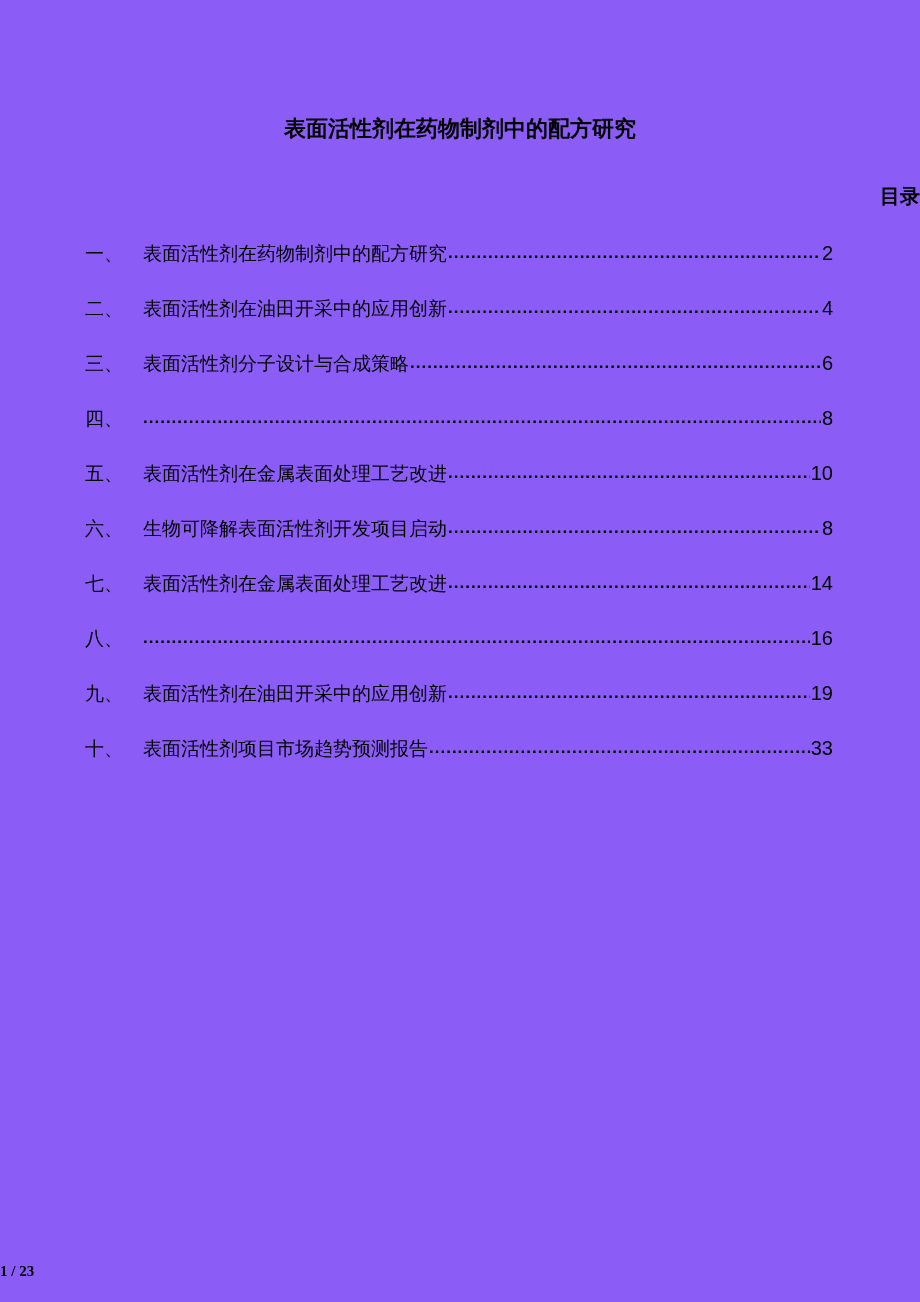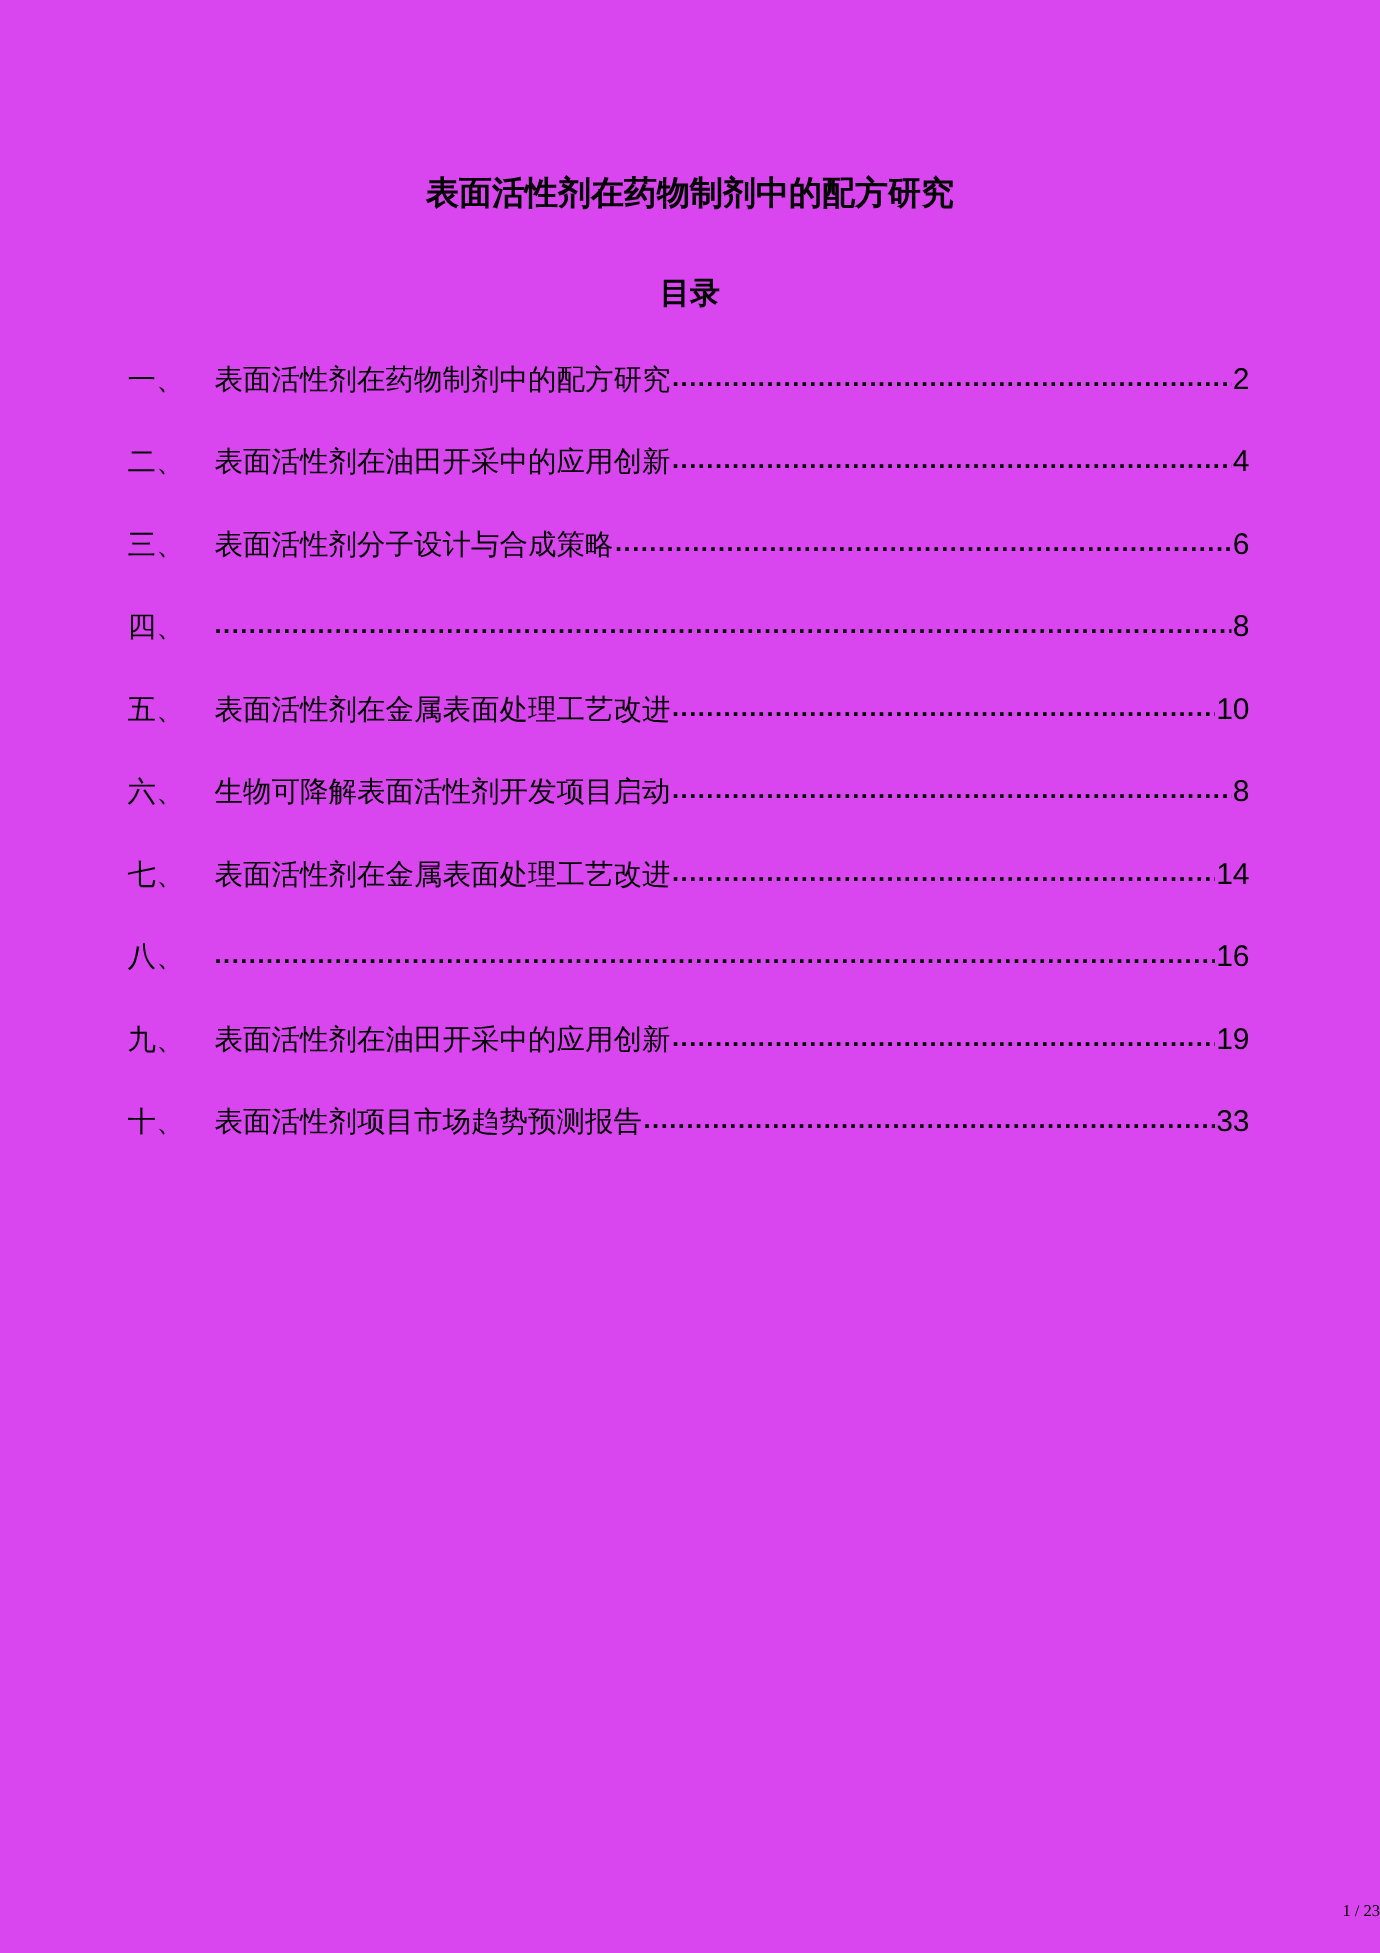--- a/index.html
+++ b/index.html
@@ -11,35 +11,35 @@
     width: 920px;
     height: 1302px;
     position: relative;
     font-family: "Liberation Serif", serif;
     color: #000000;
     overflow: hidden;
   }
   .page {
     position: absolute;
     inset: 0;
-    background: #d946ef;
+    background: #8b5cf6;
   }
   .doc-title {
     margin: 0;
     padding-top: 112px;
     text-align: center;
     font-family: "Liberation Sans", sans-serif;
     font-weight: bold;
     font-size: 22px;
     line-height: 34px;
     color: #000000;
   }
   .toc-heading {
     margin: 36px 0 0 0;
-    text-align: center;
+    text-align: right;
     font-family: "Liberation Sans", sans-serif;
     font-weight: bold;
     font-size: 20px;
     line-height: 28px;
     color: #000000;
   }
   .toc-list {
     position: absolute;
     left: 85px;
     right: 87px;
@@ -79,24 +79,24 @@
     flex: 0 0 auto;
     font-family: "Liberation Sans", sans-serif;
     font-size: 20px;
     padding-left: 1px;
   }
   .page-footer {
     position: absolute;
     left: 0;
     right: 0;
     bottom: 22px;
-    text-align: right;
+    text-align: left;
     font-family: "Liberation Serif", serif;
-    font-weight: normal;
-    font-size: 11px;
+    font-weight: bold;
+    font-size: 15px;
     color: #000000;
   }
 </style>
 </head>
 <body>
 
 <div class="page">
 
   <h1 class="doc-title">表面活性剂在药物制剂中的配方研究</h1>
 

